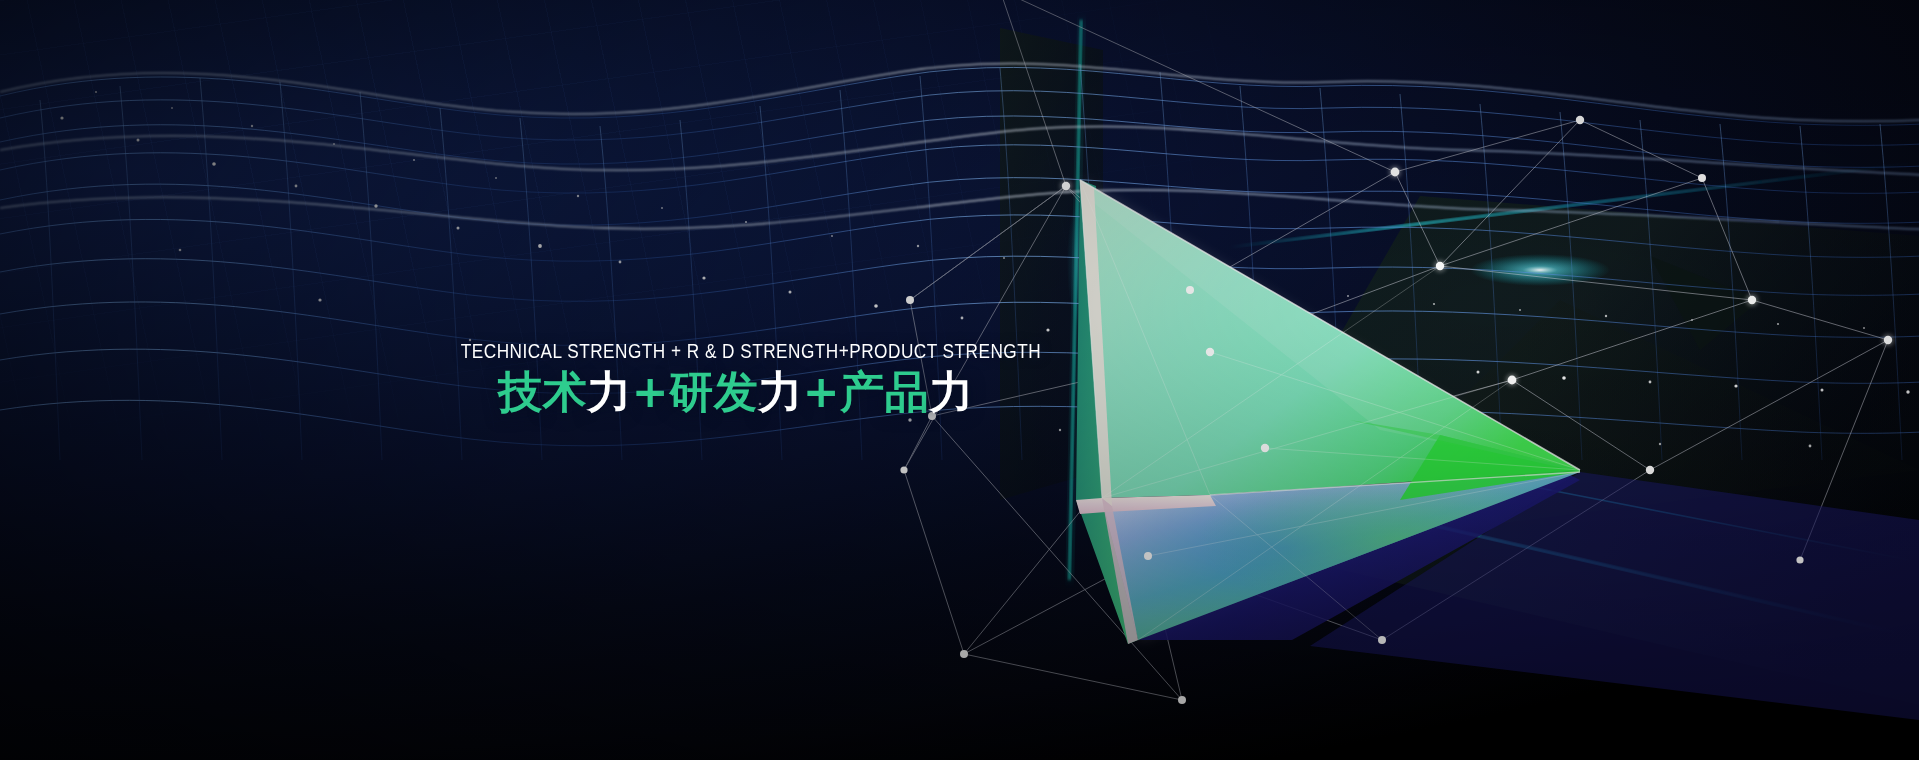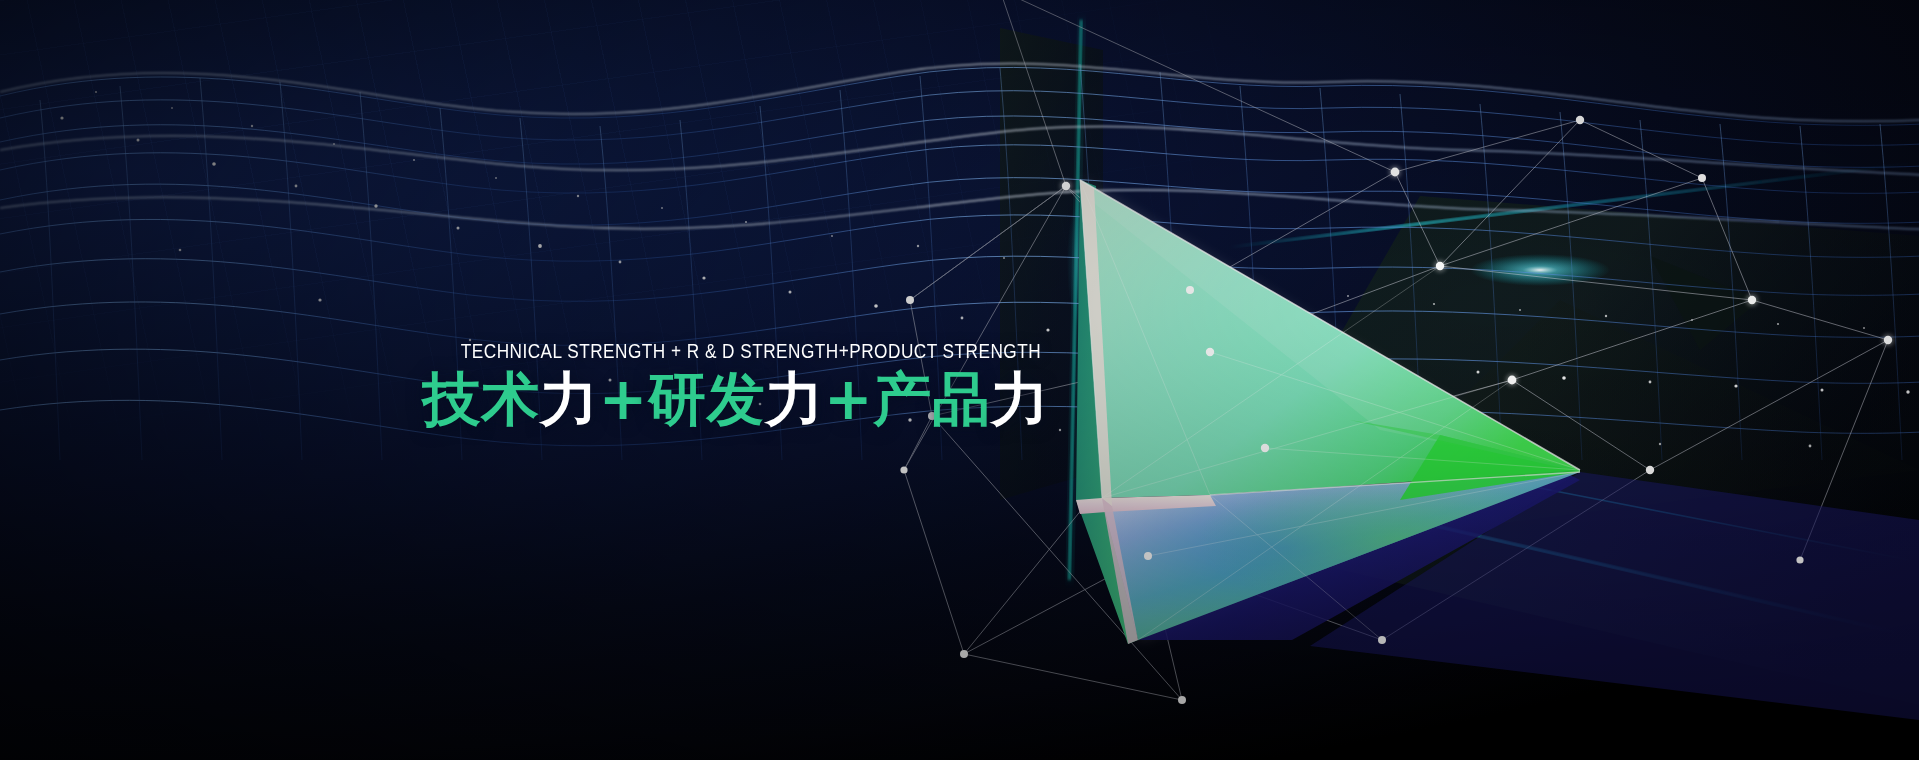--- a/index.html
+++ b/index.html
@@ -67,21 +67,21 @@
     white-space:nowrap;
     font-weight:400;
     transform:scaleX(.86);
     transform-origin:center center;
     text-shadow:0 0 12px rgba(10,20,50,.9);
     margin:0 0 7px 0;
     line-height:1.1;
   }
   #headline{
     font-family:"DejaVu Sans","Liberation Sans",sans-serif;
-    font-size:58px;
+    font-size:44px;
     font-weight:bold;
     line-height:1.06;
     white-space:nowrap;
     letter-spacing:.012em;
     margin:0;
     text-shadow:0 2px 16px rgba(5,12,32,.95);
   }
   .g{color:#2ecc8e;}
   .w{color:#ffffff;}
 </style>

